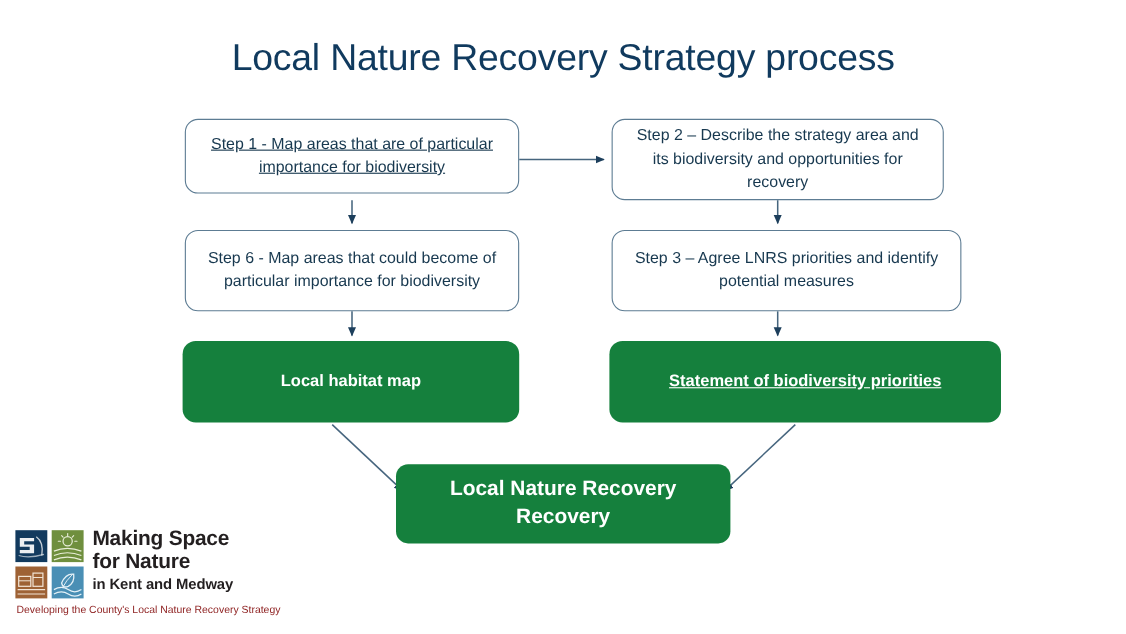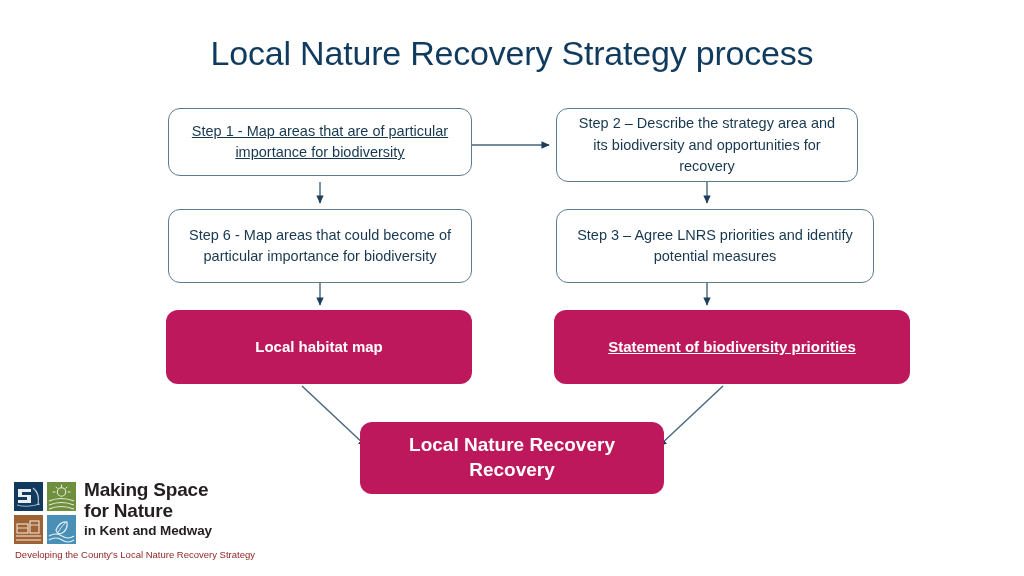--- a/index.html
+++ b/index.html
@@ -44,32 +44,33 @@
   .node-outline {
     background: #ffffff;
     border: 1px solid #5d7c93;
     border-radius: 12px;
     color: #17384f;
     font-size: 14.5px;
     line-height: 1.45;
     padding: 6px 14px;
   }
   .node-filled {
-    background: #be185d;
+    background: #15803d;
     border: none;
     border-radius: 12px;
     color: #ffffff;
     font-weight: bold;
     font-size: 15px;
     line-height: 1.35;
     padding: 6px 16px;
   }
   .node-filled.big {
     font-size: 19px;
     line-height: 1.3;
+    border-radius: 11px;
   }
 
   #step1 { left: 168px; top: 108px; width: 304px; height: 68px; text-decoration: underline; }
   #step2 { left: 556px; top: 108px; width: 302px; height: 74px; }
   #step4 { left: 168px; top: 209px; width: 304px; height: 74px; }
   #step3 { left: 556px; top: 209px; width: 318px; height: 74px; }
   #habitatmap { left: 166px; top: 310px; width: 306px; height: 74px; }
   #statement  { left: 554px; top: 310px; width: 356px; height: 74px; text-decoration: underline; }
   #lnrs       { left: 360px; top: 422px; width: 304px; height: 72px; }
 

